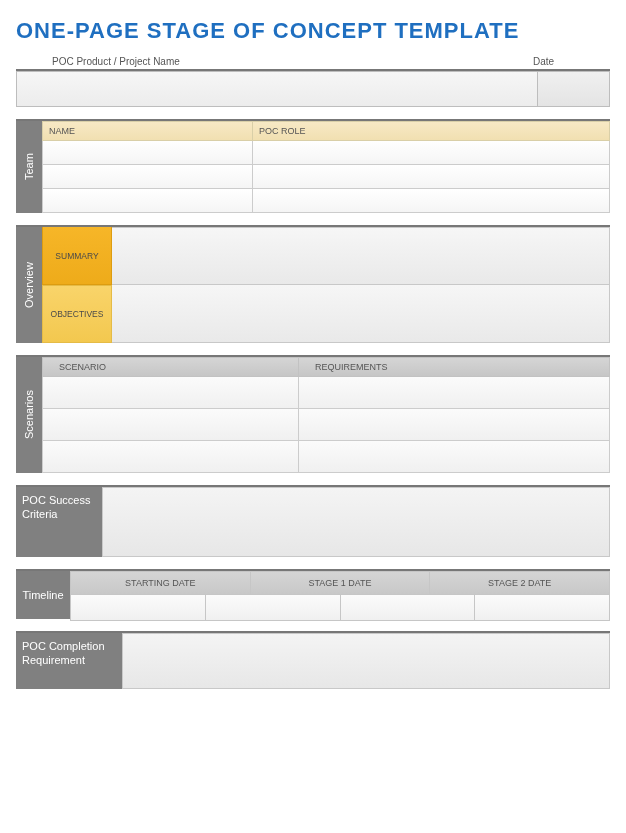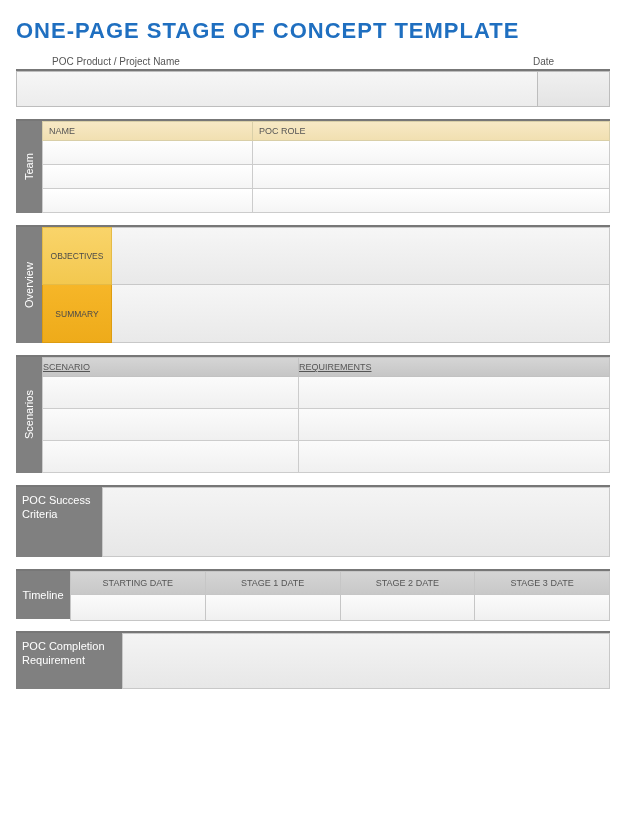--- a/index.html
+++ b/index.html
@@ -107,24 +107,23 @@
     resize: none;
     border-left: none;
   }
   .ov-row + .ov-row .ov-field { border-top: none; }
 
   
   .sc-head { display: flex; }
   .sc-head div {
     font-size: 9px;
     color: #555;
-    padding: 4px 0;
+    padding: 4px 16px;
     border: 1px solid #c2c2c2;
     background: linear-gradient(#d5d5d5,#c6c6c6);
-    text-decoration: underline;
   }
   .sc-head .c1 { width: 256px; border-right: none; }
   .sc-head .c2 { flex: 1; }
   .sc-row { display: flex; }
   .sc-row input {
     height: 32px;
     border: 1px solid #ccc;
     border-top: none;
     background: linear-gradient(#fbfbfb,#f0f0f0);
     font-size: 10px;
@@ -201,25 +200,25 @@
       <input class="c1" value="" style="">
       <input class="c2" value="" style="">
     </div>
   </div>
 </div>
 
 <div class="section">
   <div class="vtab vtab-thin">Overview</div>
   <div class="body">
     <div class="ov-row">
+      <div class="ov-label ov-sum">SUMMARY</div>
+      <textarea class="ov-field" style=""></textarea>
+    </div>
+    <div class="ov-row">
       <div class="ov-label ov-obj">OBJECTIVES</div>
-      <textarea class="ov-field" style=""></textarea>
-    </div>
-    <div class="ov-row">
-      <div class="ov-label ov-sum">SUMMARY</div>
       <textarea class="ov-field" style=""></textarea>
     </div>
   </div>
 </div>
 
 <div class="section">
   <div class="vtab vtab-thin">Scenarios</div>
   <div class="body">
     <div class="sc-head">
       <div class="c1">SCENARIO</div>
@@ -245,21 +244,20 @@
   <textarea class="big-field" style=""></textarea>
 </div>
 
 <div class="section section-timeline">
   <div class="vtab vtab-timeline">Timeline</div>
   <div class="tl-body">
     <div class="tl-row tl-head">
       <div>STARTING DATE</div>
       <div>STAGE 1 DATE</div>
       <div>STAGE 2 DATE</div>
-      <div>STAGE 3 DATE</div>
     </div>
     <div class="tl-row tl-vals">
       <input value="" style="">
       <input value="" style="">
       <input value="" style="">
       <input value="" style="">
     </div>
   </div>
 </div>
 

